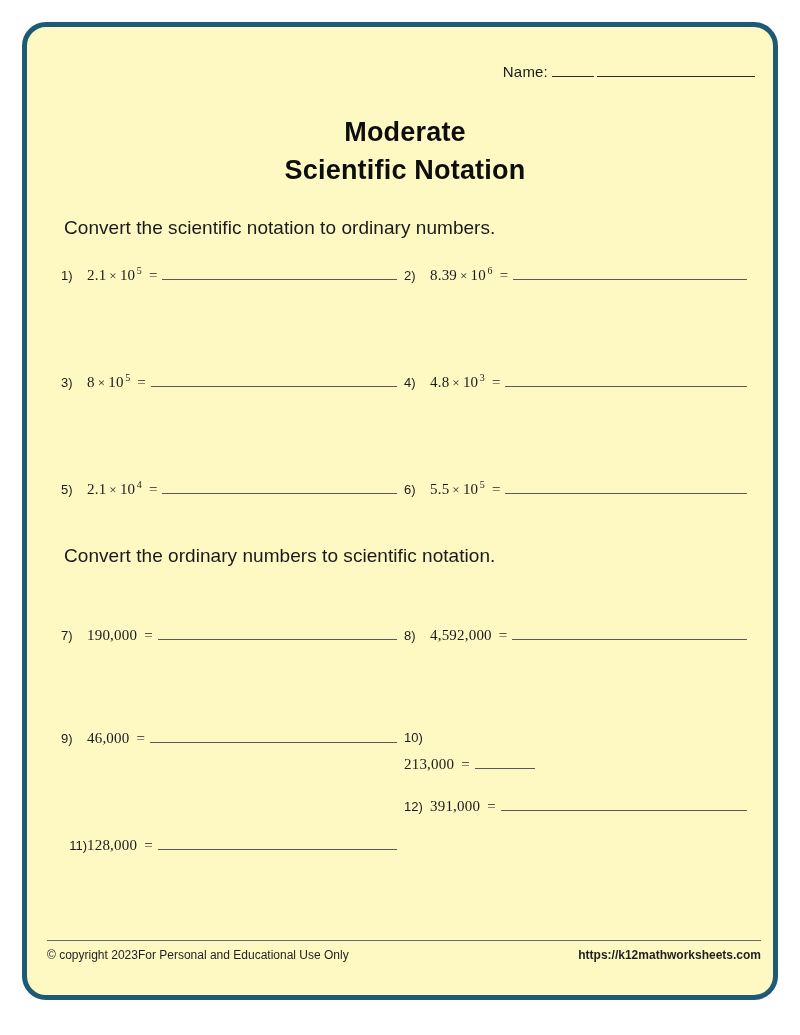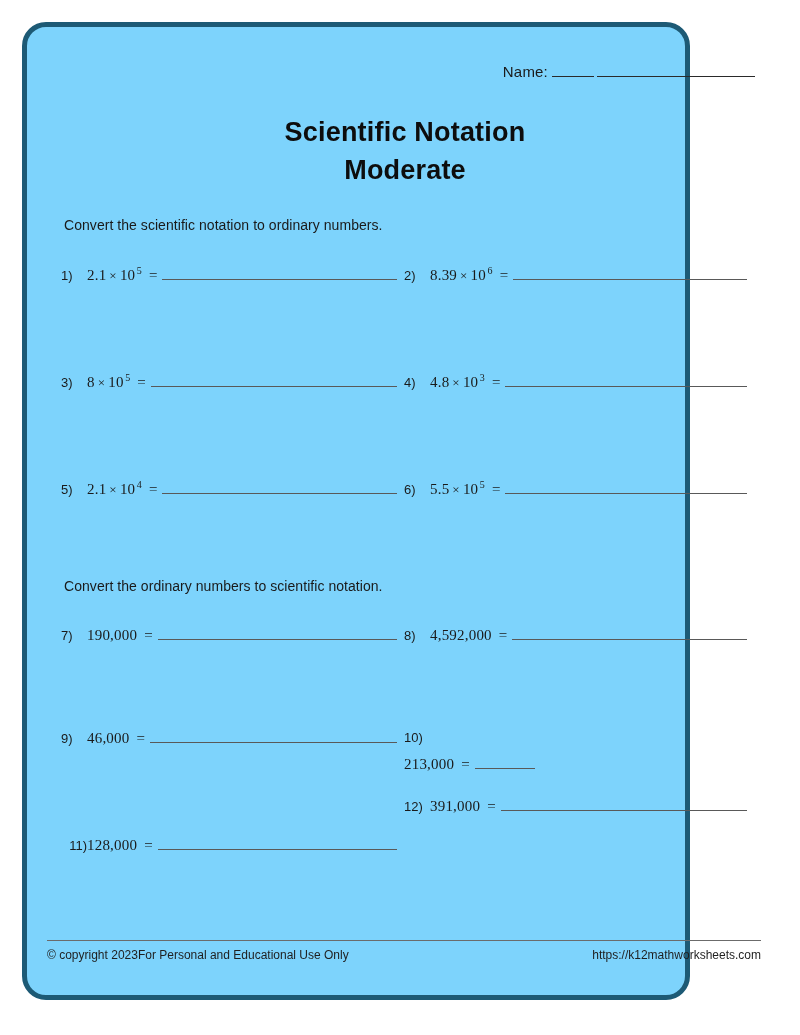--- a/index.html
+++ b/index.html
@@ -18,26 +18,26 @@
     width: 800px;
     height: 1035px;
     background: #ffffff;
     overflow: hidden;
   }
   
   #sheet-frame {
     position: absolute;
     left: 22px;
     top: 22px;
-    width: 668px;
+    width: 756px;
     height: 978px;
     box-sizing: border-box;
     border: 5px solid #1d5a75;
     border-radius: 24px;
-    background: #7dd3fc;
+    background: #fef9c3;
   }
   #sheet-inner {
     position: absolute;
     left: 0;
     top: 0;
     width: 756px;
     height: 978px;
   }
 
   
@@ -82,27 +82,27 @@
     font-weight: bold;
     letter-spacing: 0.2px;
     line-height: 38px;
     color: #0d0d0d;
   }
 
   
   .instruction {
     position: absolute;
     left: 37px;
-    font-size: 14px;
+    font-size: 19px;
     color: #1a1a1a;
     letter-spacing: 0.05px;
     white-space: nowrap;
   }
   #instruction-1 { top: 190px; }
-  #instruction-2 { top: 551px; }
+  #instruction-2 { top: 518px; }
 
   
   .problem {
     position: absolute;
     display: flex;
     align-items: baseline;
     font-size: 15px;
     color: #1a1a1a;
     white-space: nowrap;
   }
@@ -166,38 +166,38 @@
     top: 921px;
     width: 714px;
     display: flex;
     justify-content: space-between;
     align-items: baseline;
     font-size: 12px;
     color: #1f1f1f;
   }
   .footer-cell { white-space: nowrap; }
   .footer-center { flex: 1 1 auto; text-align: left; }
-  .footer-right { text-align: right; }
+  .footer-right { text-align: right; font-weight: bold; }
 </style>
 </head>
 <body>
 
 <div id="page">
   <div id="sheet-frame">
     <div id="sheet-inner">
 
       <div class="name-row">
         <span class="name-label">Name:</span>
         <span class="name-blank-short"></span>
         <span class="name-blank-long"></span>
       </div>
 
       <div class="title-block">
+        <div class="title-line">Moderate</div>
         <div class="title-line">Scientific Notation</div>
-        <div class="title-line">Moderate</div>
       </div>
 
       <div class="instruction" id="instruction-1">Convert the scientific notation to ordinary numbers.</div>
 
       <div class="problem col-left" style="top:240px;">
         <span class="prob-num">1)</span>
         <span class="prob-body">
           <span class="prob-expr"><span>2.1</span><span class="mult">×</span><span>10</span><sup>5</sup></span>
           <span class="eq">=</span>
           <span class="answer-line"></span>

